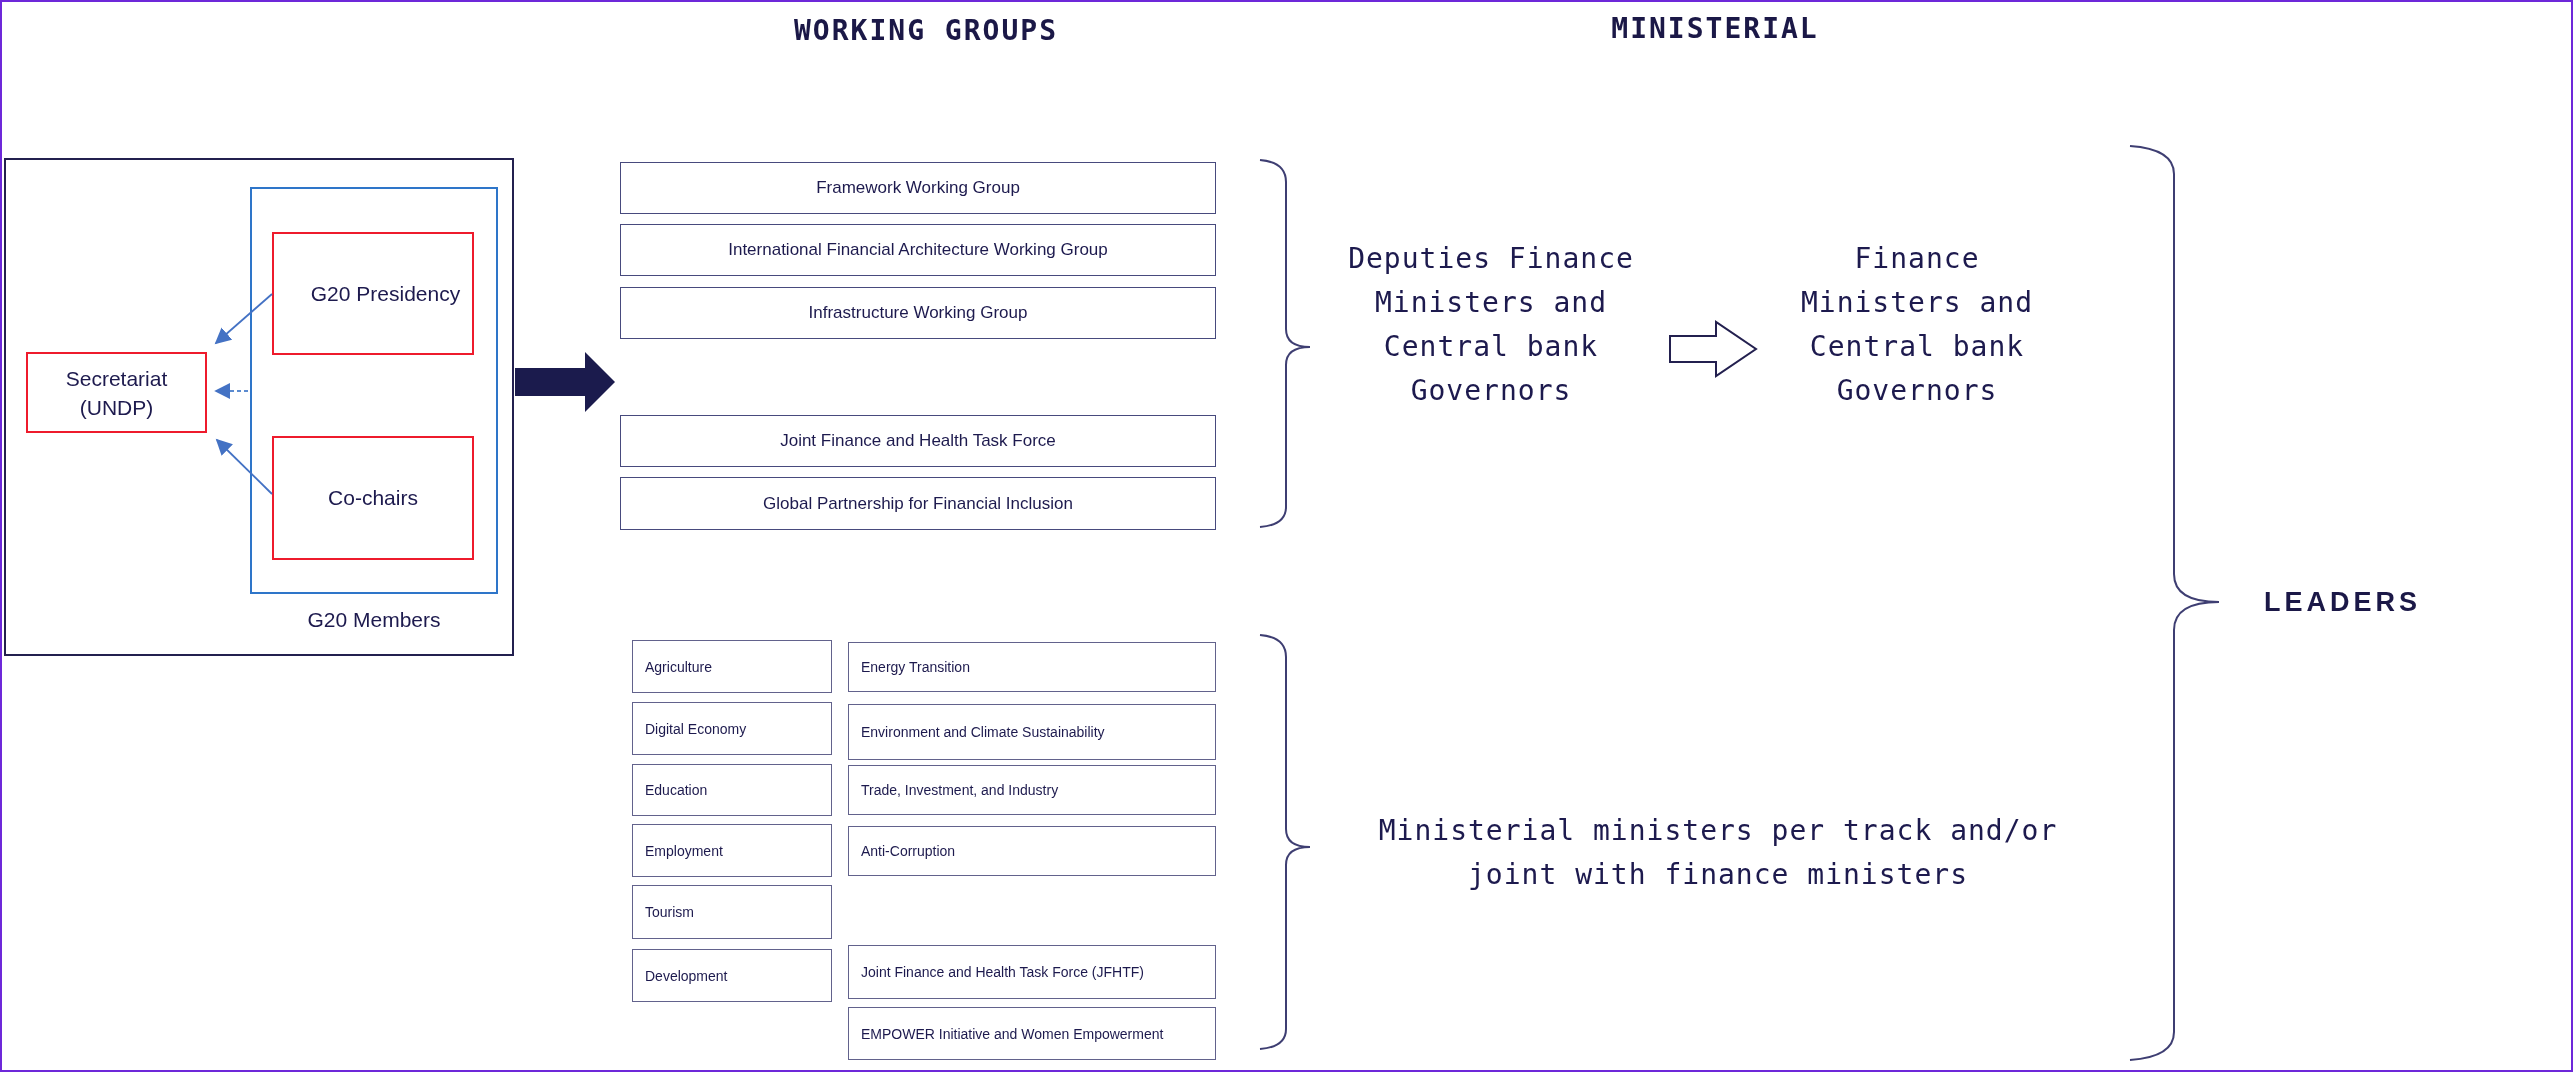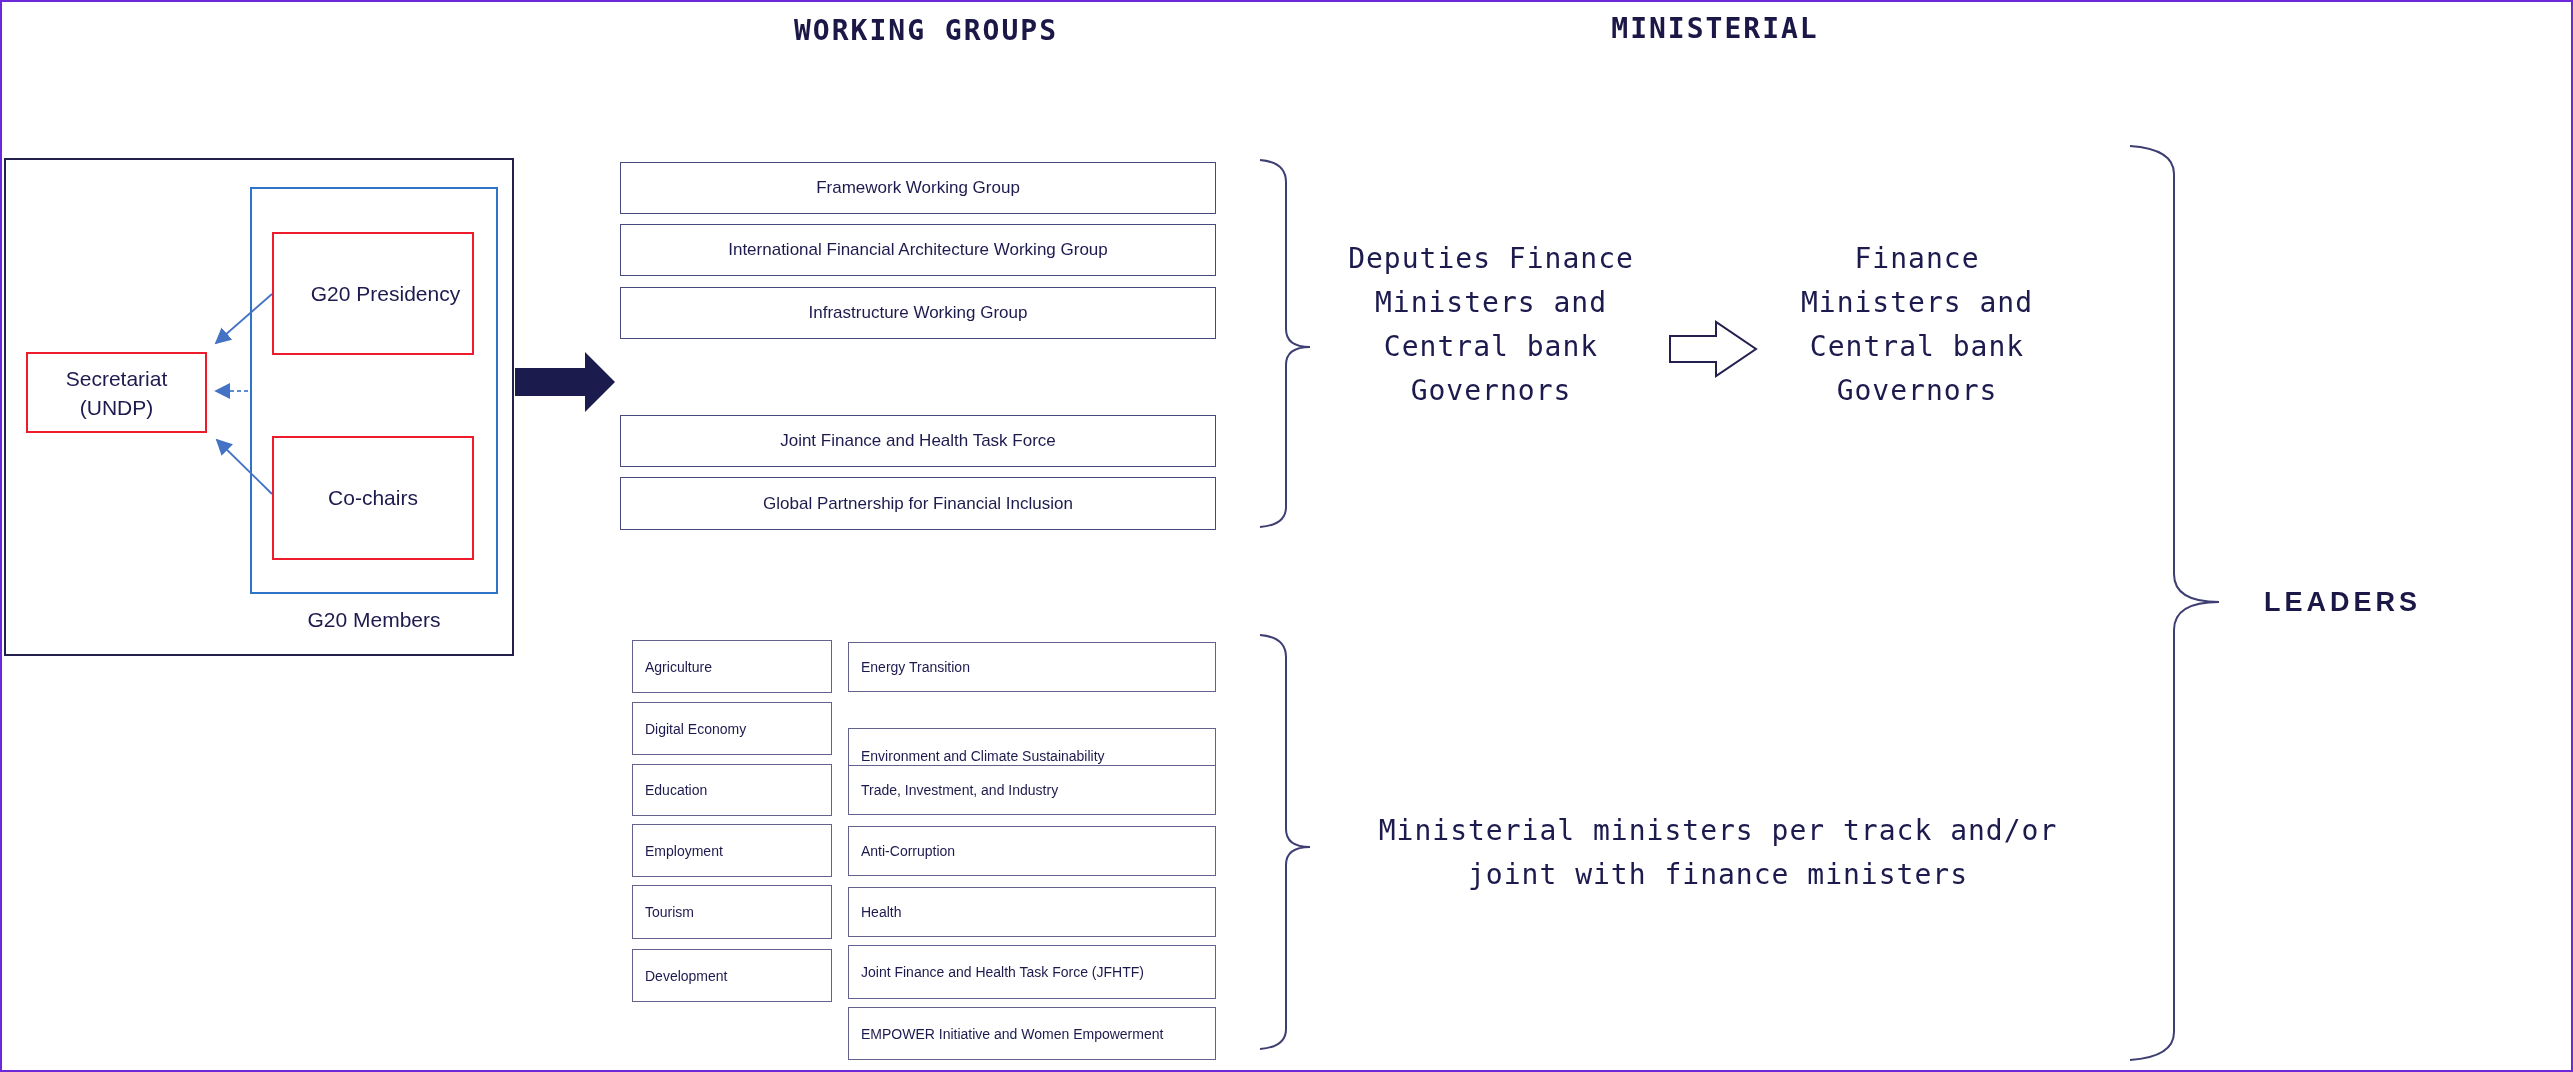--- a/index.html
+++ b/index.html
@@ -115,31 +115,28 @@
   <div class="abs track-row" style="left:630px;top:883px;width:200px;height:54px;">
       <span>Tourism</span>
     </div>
   <div class="abs track-row" style="left:630px;top:947px;width:200px;height:53px;">
       <span>Development</span>
     </div>
 
   <div class="abs track-row" style="left:846px;top:640px;width:368px;height:50px;">
       <span>Energy Transition</span>
     </div>
-  <div class="abs track-row" style="left:846px;top:726px;width:368px;height:56px;padding-left:12px;">
+  <div class="abs track-row" style="left:846px;top:702px;width:368px;height:56px;padding-left:12px;">
       <span>Environment and Climate Sustainability</span>
     </div>
   <div class="abs track-row" style="left:846px;top:763px;width:368px;height:50px;">
       <span>Trade, Investment, and Industry</span>
     </div>
   <div class="abs track-row" style="left:846px;top:824px;width:368px;height:50px;">
       <span>Anti-Corruption</span>
-    </div>
-  <div class="abs track-row" style="left:846px;top:885px;width:368px;height:50px;">
-      <span>Health</span>
     </div>
   <div class="abs track-row" style="left:846px;top:943px;width:368px;height:54px;">
       <span>Joint Finance and Health Task Force (JFHTF)</span>
     </div>
   <div class="abs track-row" style="left:846px;top:1005px;width:368px;height:53px;">
       <span>EMPOWER Initiative and Women Empowerment</span>
     </div>
 
   <div class="abs mono-block" style="left:1289px;top:235px;width:400px;">
     <div>Deputies Finance</div>

